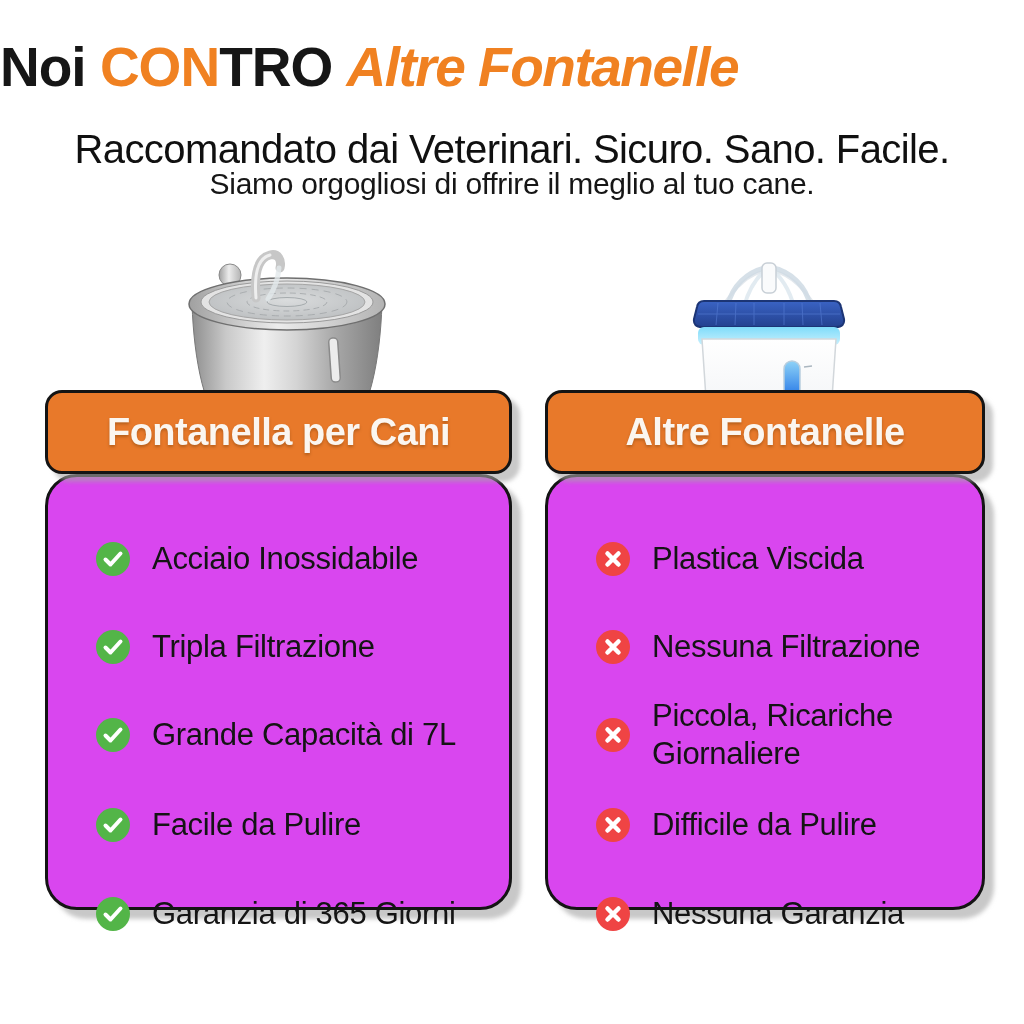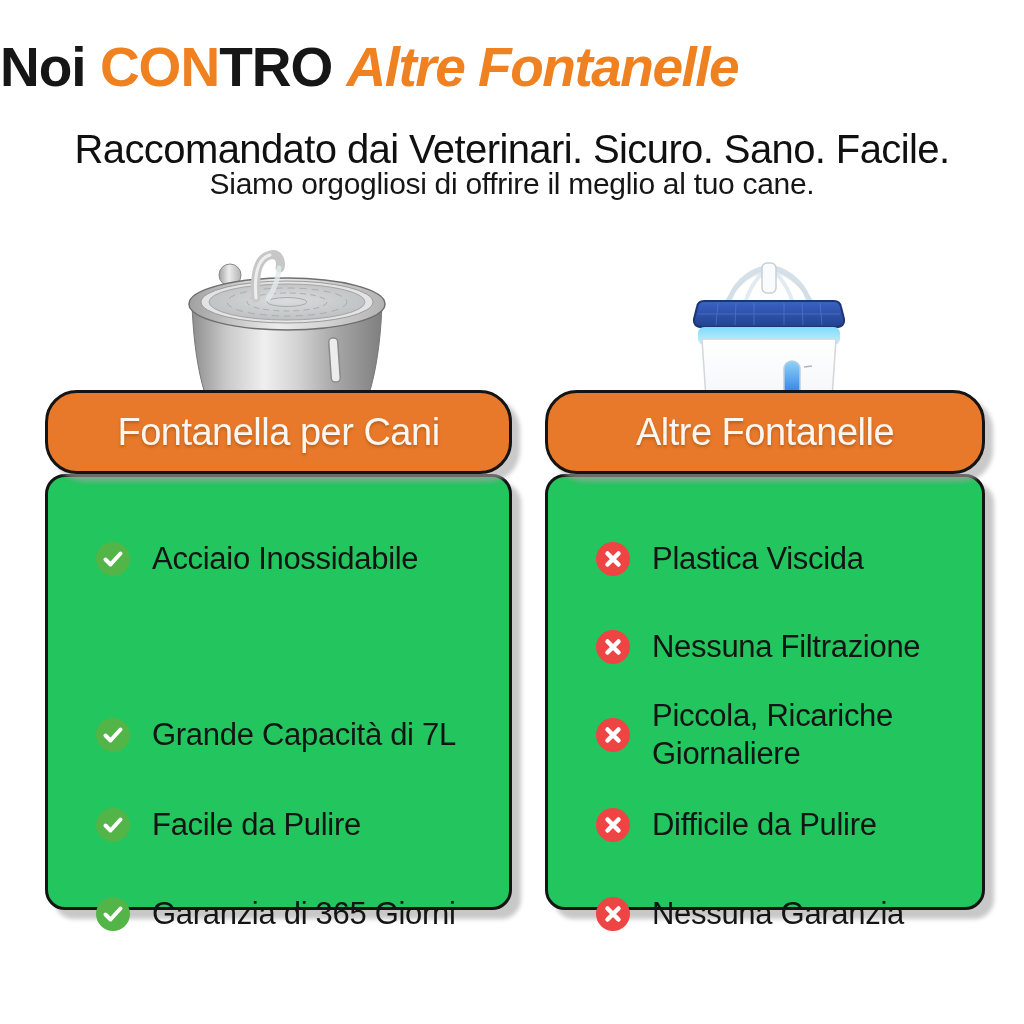--- a/index.html
+++ b/index.html
@@ -37,34 +37,34 @@
   
   .product { position: absolute; z-index: 1; }
   .product-left  { left: 178px; top: 242px; width: 218px; height: 230px; }
   .product-right { left: 686px; top: 243px; width: 166px; height: 225px; }
 
   
   .card-header {
     position: absolute; z-index: 3; top: 390px; height: 84px;
     box-sizing: border-box;
     background: #E8792A;
-    border: 3px solid #141414; border-radius: 32px;
+    border: 3px solid #141414; border-radius: 17px;
     display: flex; align-items: center; justify-content: center;
-    color: #FBF6F0; font-size: 38px; font-weight: normal; letter-spacing: -0.5px;
+    color: #FBF6F0; font-size: 38px; font-weight: bold; letter-spacing: -0.5px;
     text-shadow: 0 2px 3px rgba(90,45,0,0.35);
     box-shadow: 8px 8px 4px rgba(165,165,165,0.6);
   }
   .header-left  { left: 45px;  width: 467px; }
   .header-right { left: 545px; width: 440px; }
 
   .card-body {
     position: absolute; z-index: 2; top: 474px; height: 436px;
     box-sizing: border-box;
-    background: #22c55e;
-    border: 3px solid #141414; border-radius: 20px;
+    background: #d946ef;
+    border: 3px solid #141414; border-radius: 32px;
     box-shadow: 9px 9px 4px rgba(170,170,170,0.65);
   }
   .body-left  { left: 45px;  width: 467px; }
   .body-right { left: 545px; width: 440px; padding-left: 16px; }
 
   .feat-row {
     position: absolute; left: 48px; right: 12px; height: 90px;
     display: flex; align-items: center; gap: 22px;
   }
   .row-1 { top: 37px; }
@@ -179,20 +179,29 @@
   <div class="card-body body-left">
     <div class="feat-row row-1">
       <span class="feat-icon">
           <svg viewBox="0 0 34 34">
             <circle cx="17" cy="17" r="17" fill="#53B548"></circle>
             <path d="M9.5 17.5 L14.5 22.5 L24.5 11.5" stroke="#ffffff" stroke-width="4" fill="none" stroke-linecap="round" stroke-linejoin="round"></path>
           </svg>
         </span>
       <span class="feat-label">Acciaio Inossidabile</span>
     </div>
+    <div class="feat-row row-2">
+      <span class="feat-icon">
+          <svg viewBox="0 0 34 34">
+            <circle cx="17" cy="17" r="17" fill="#53B548"></circle>
+            <path d="M9.5 17.5 L14.5 22.5 L24.5 11.5" stroke="#ffffff" stroke-width="4" fill="none" stroke-linecap="round" stroke-linejoin="round"></path>
+          </svg>
+        </span>
+      <span class="feat-label">Tripla Filtrazione</span>
+    </div>
     <div class="feat-row row-3">
       <span class="feat-icon">
           <svg viewBox="0 0 34 34">
             <circle cx="17" cy="17" r="17" fill="#53B548"></circle>
             <path d="M9.5 17.5 L14.5 22.5 L24.5 11.5" stroke="#ffffff" stroke-width="4" fill="none" stroke-linecap="round" stroke-linejoin="round"></path>
           </svg>
         </span>
       <span class="feat-label">Grande Capacità di 7L</span>
     </div>
     <div class="feat-row row-4">

